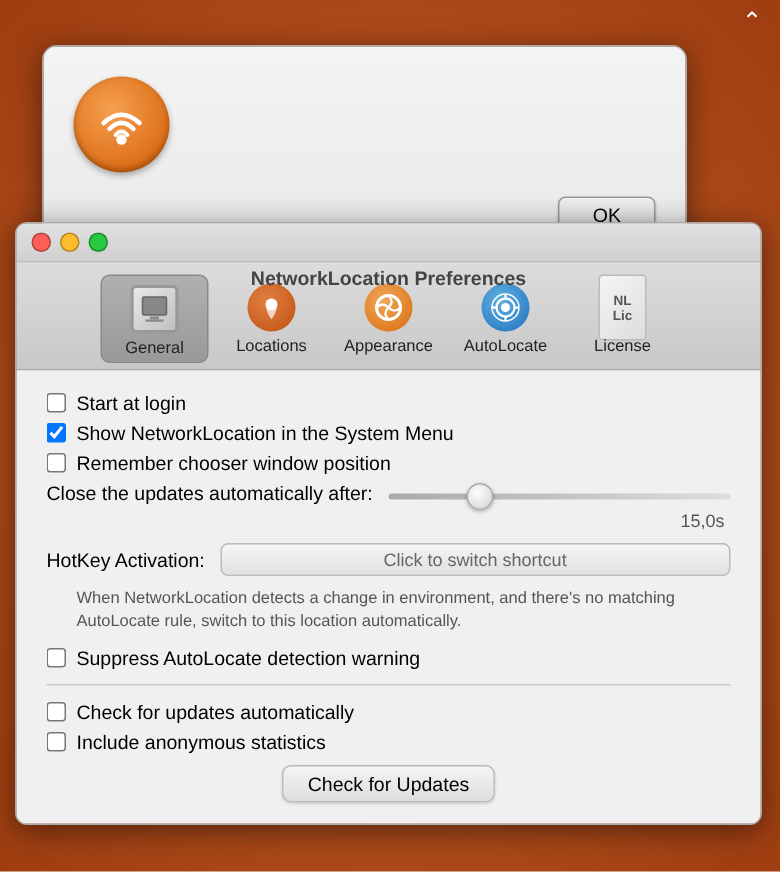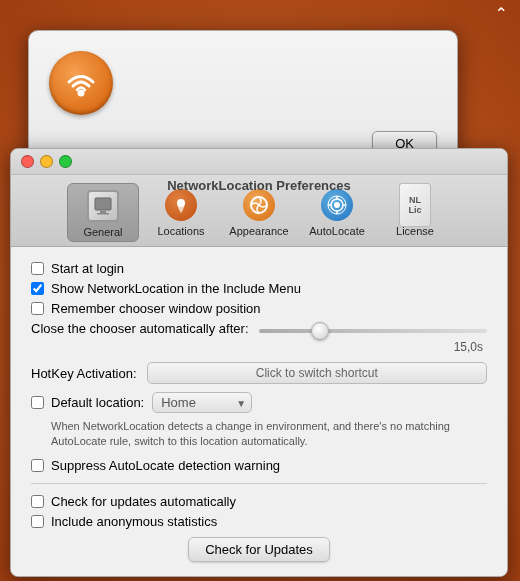--- a/index.html
+++ b/index.html
@@ -536,53 +536,41 @@
 
   <div class="content">
 
     <div class="checkbox-row">
       <input type="checkbox" id="chk-login" style="">
       <label class="checkbox-label" for="chk-login">Start at login</label>
     </div>
 
     <div class="checkbox-row">
       <input type="checkbox" id="chk-sysmenu" checked="" style="">
-      <label class="checkbox-label" for="chk-sysmenu">Show NetworkLocation in the Include Menu</label>
+      <label class="checkbox-label" for="chk-sysmenu">Show NetworkLocation in the System Menu</label>
     </div>
 
     <div class="checkbox-row">
       <input type="checkbox" id="chk-remember" style="">
       <label class="checkbox-label" for="chk-remember">Remember chooser window position</label>
     </div>
 
     <div class="slider-row">
-      <span class="slider-label">Close the chooser automatically after:</span>
+      <span class="slider-label">Close the updates automatically after:</span>
       <div class="slider-container">
         <input type="range" min="0" max="60" value="15" style="">
       </div>
     </div>
     <div class="slider-value">15,0s</div>
 
     <div class="hotkey-row">
       <span class="hotkey-label">HotKey Activation:</span>
       <button class="shortcut-button">Click to switch shortcut</button>
     </div>
 
-    <div class="default-location-row">
-      <input type="checkbox" id="chk-defloc" style="">
-      <label class="default-location-label" for="chk-defloc">Default location:</label>
-      <div class="dropdown-wrapper">
-        <select class="dropdown">
-          <option>Home</option>
-          <option>Work</option>
-          <option>Other</option>
-        </select>
-        <span class="dropdown-arrow">▼</span>
-      </div>
-    </div>
 
     <div class="info-text">When NetworkLocation detects a change in environment, and there's no matching AutoLocate rule, switch to this location automatically.</div>
 
     <div class="suppress-row">
       <input type="checkbox" id="chk-suppress" style="">
       <label class="checkbox-label" for="chk-suppress">Suppress AutoLocate detection warning</label>
     </div>
 
     <div class="divider2"></div>
 

